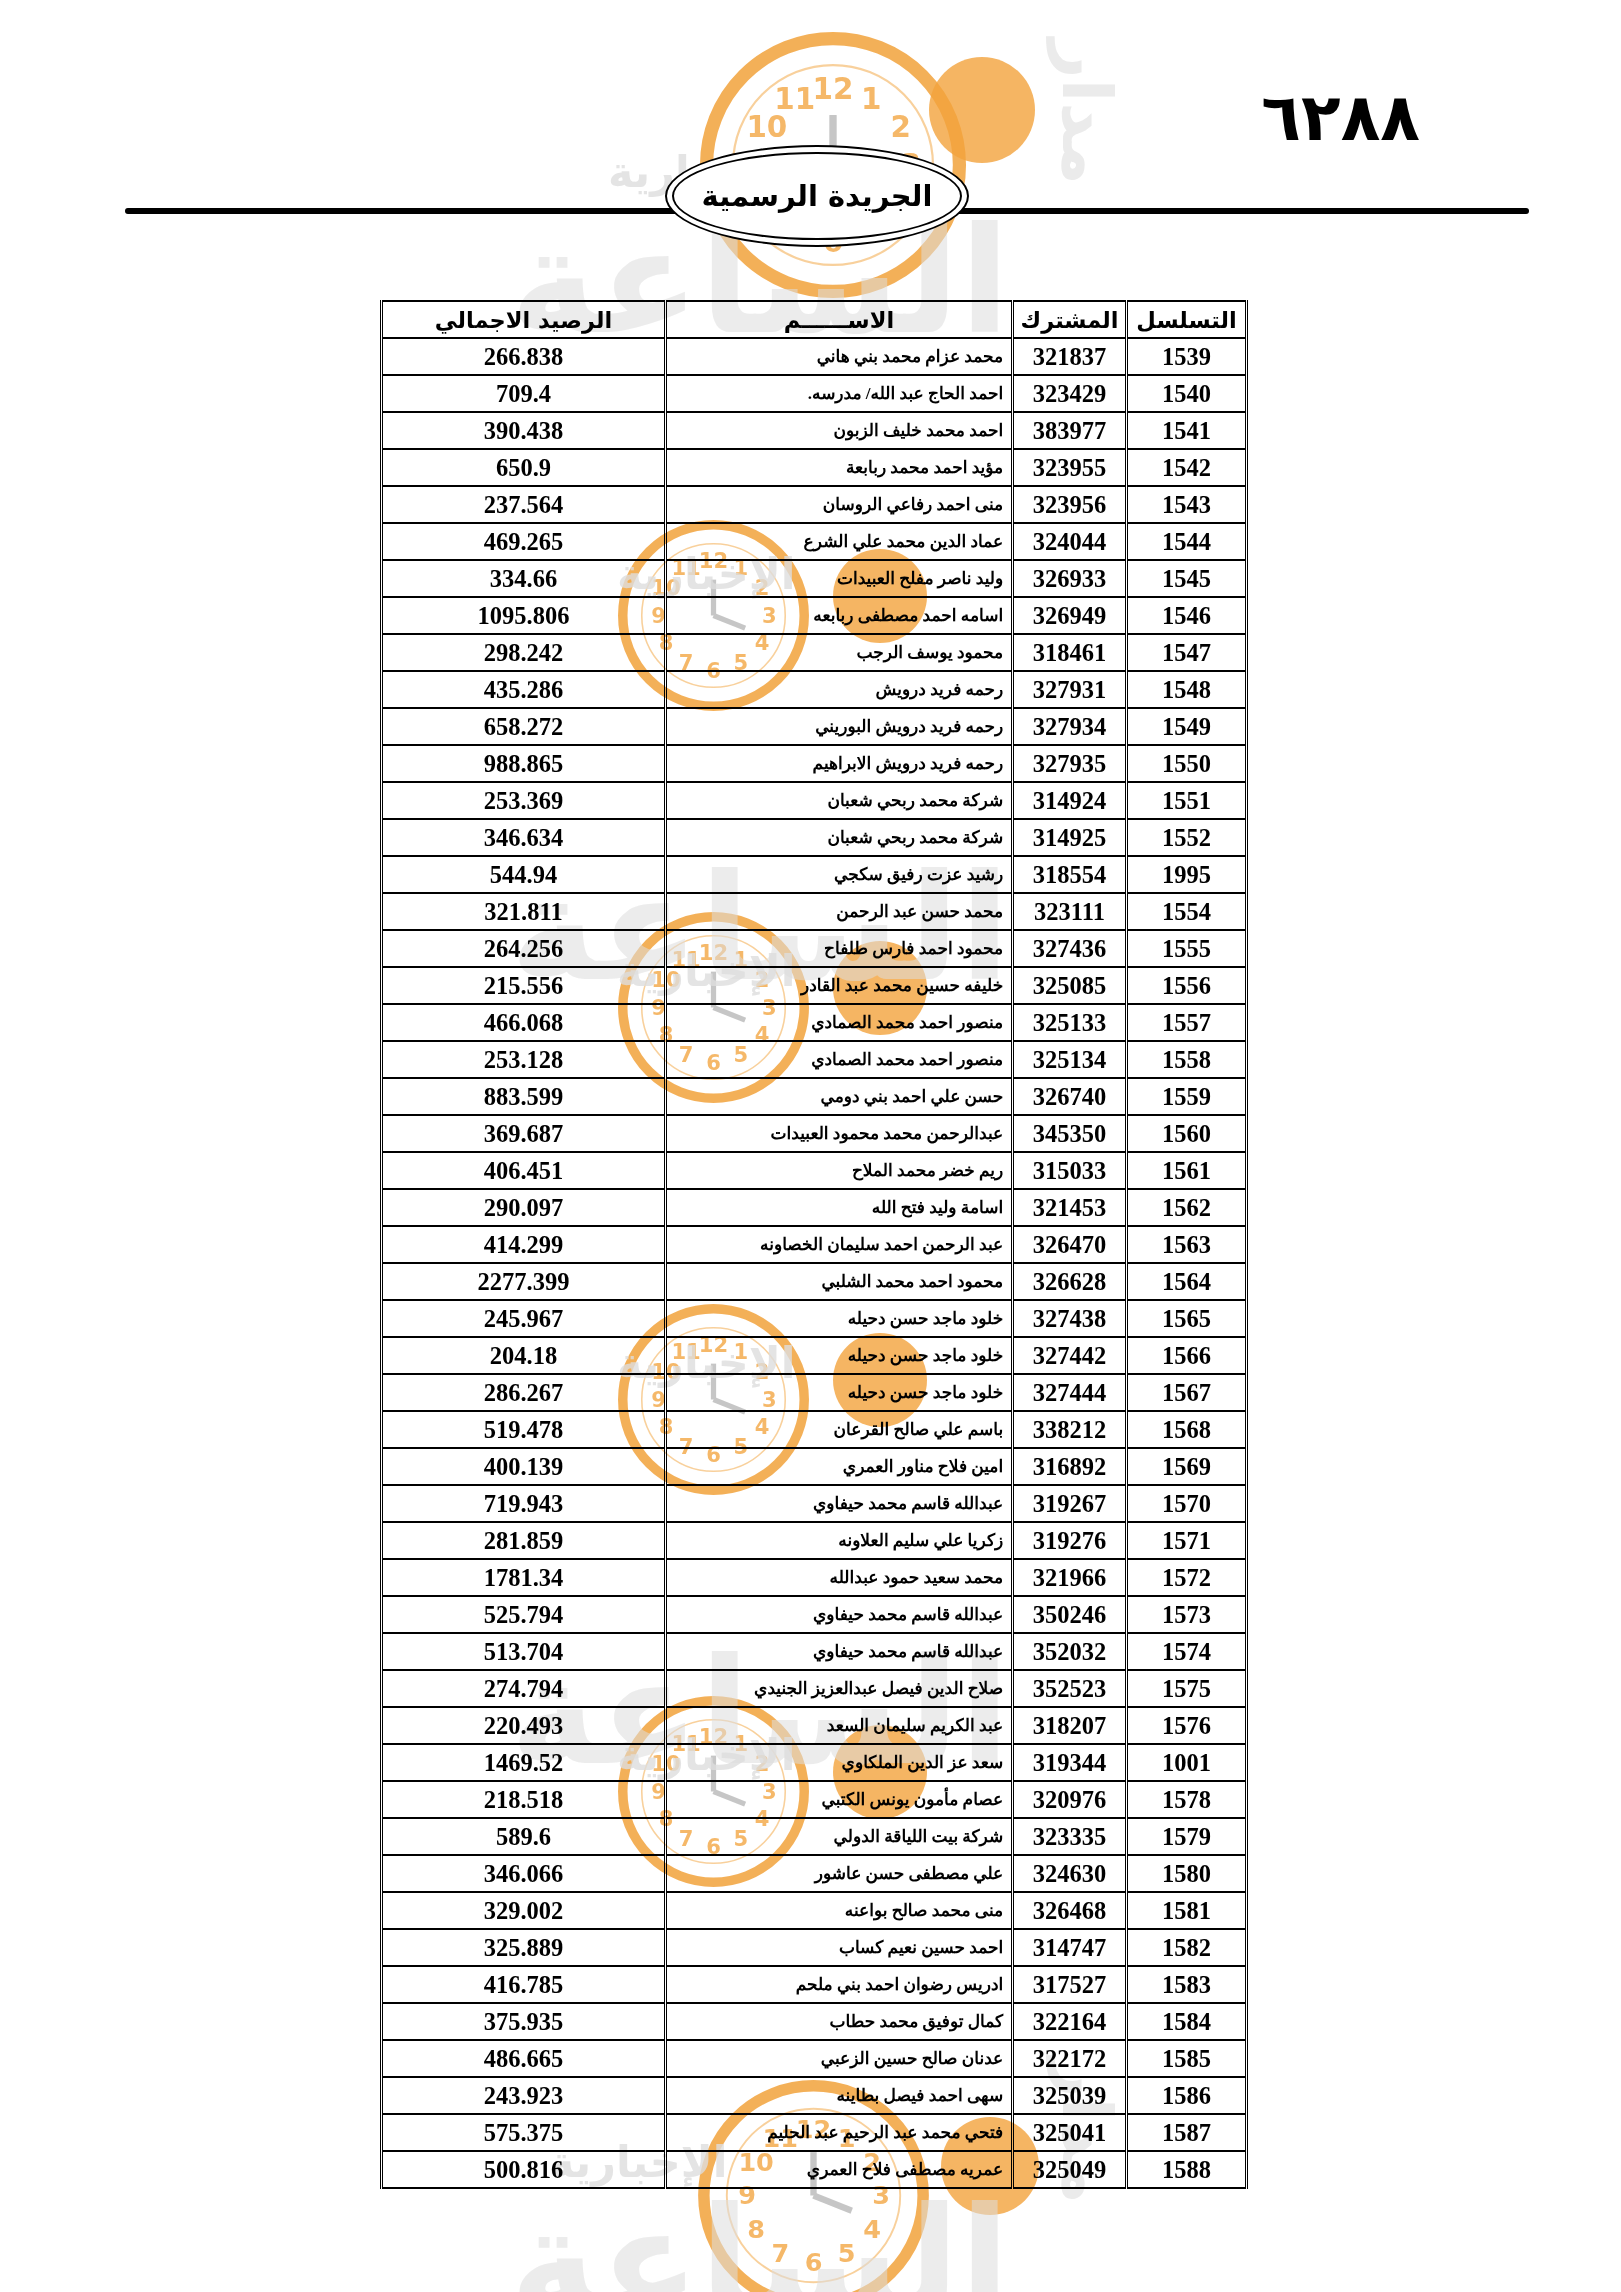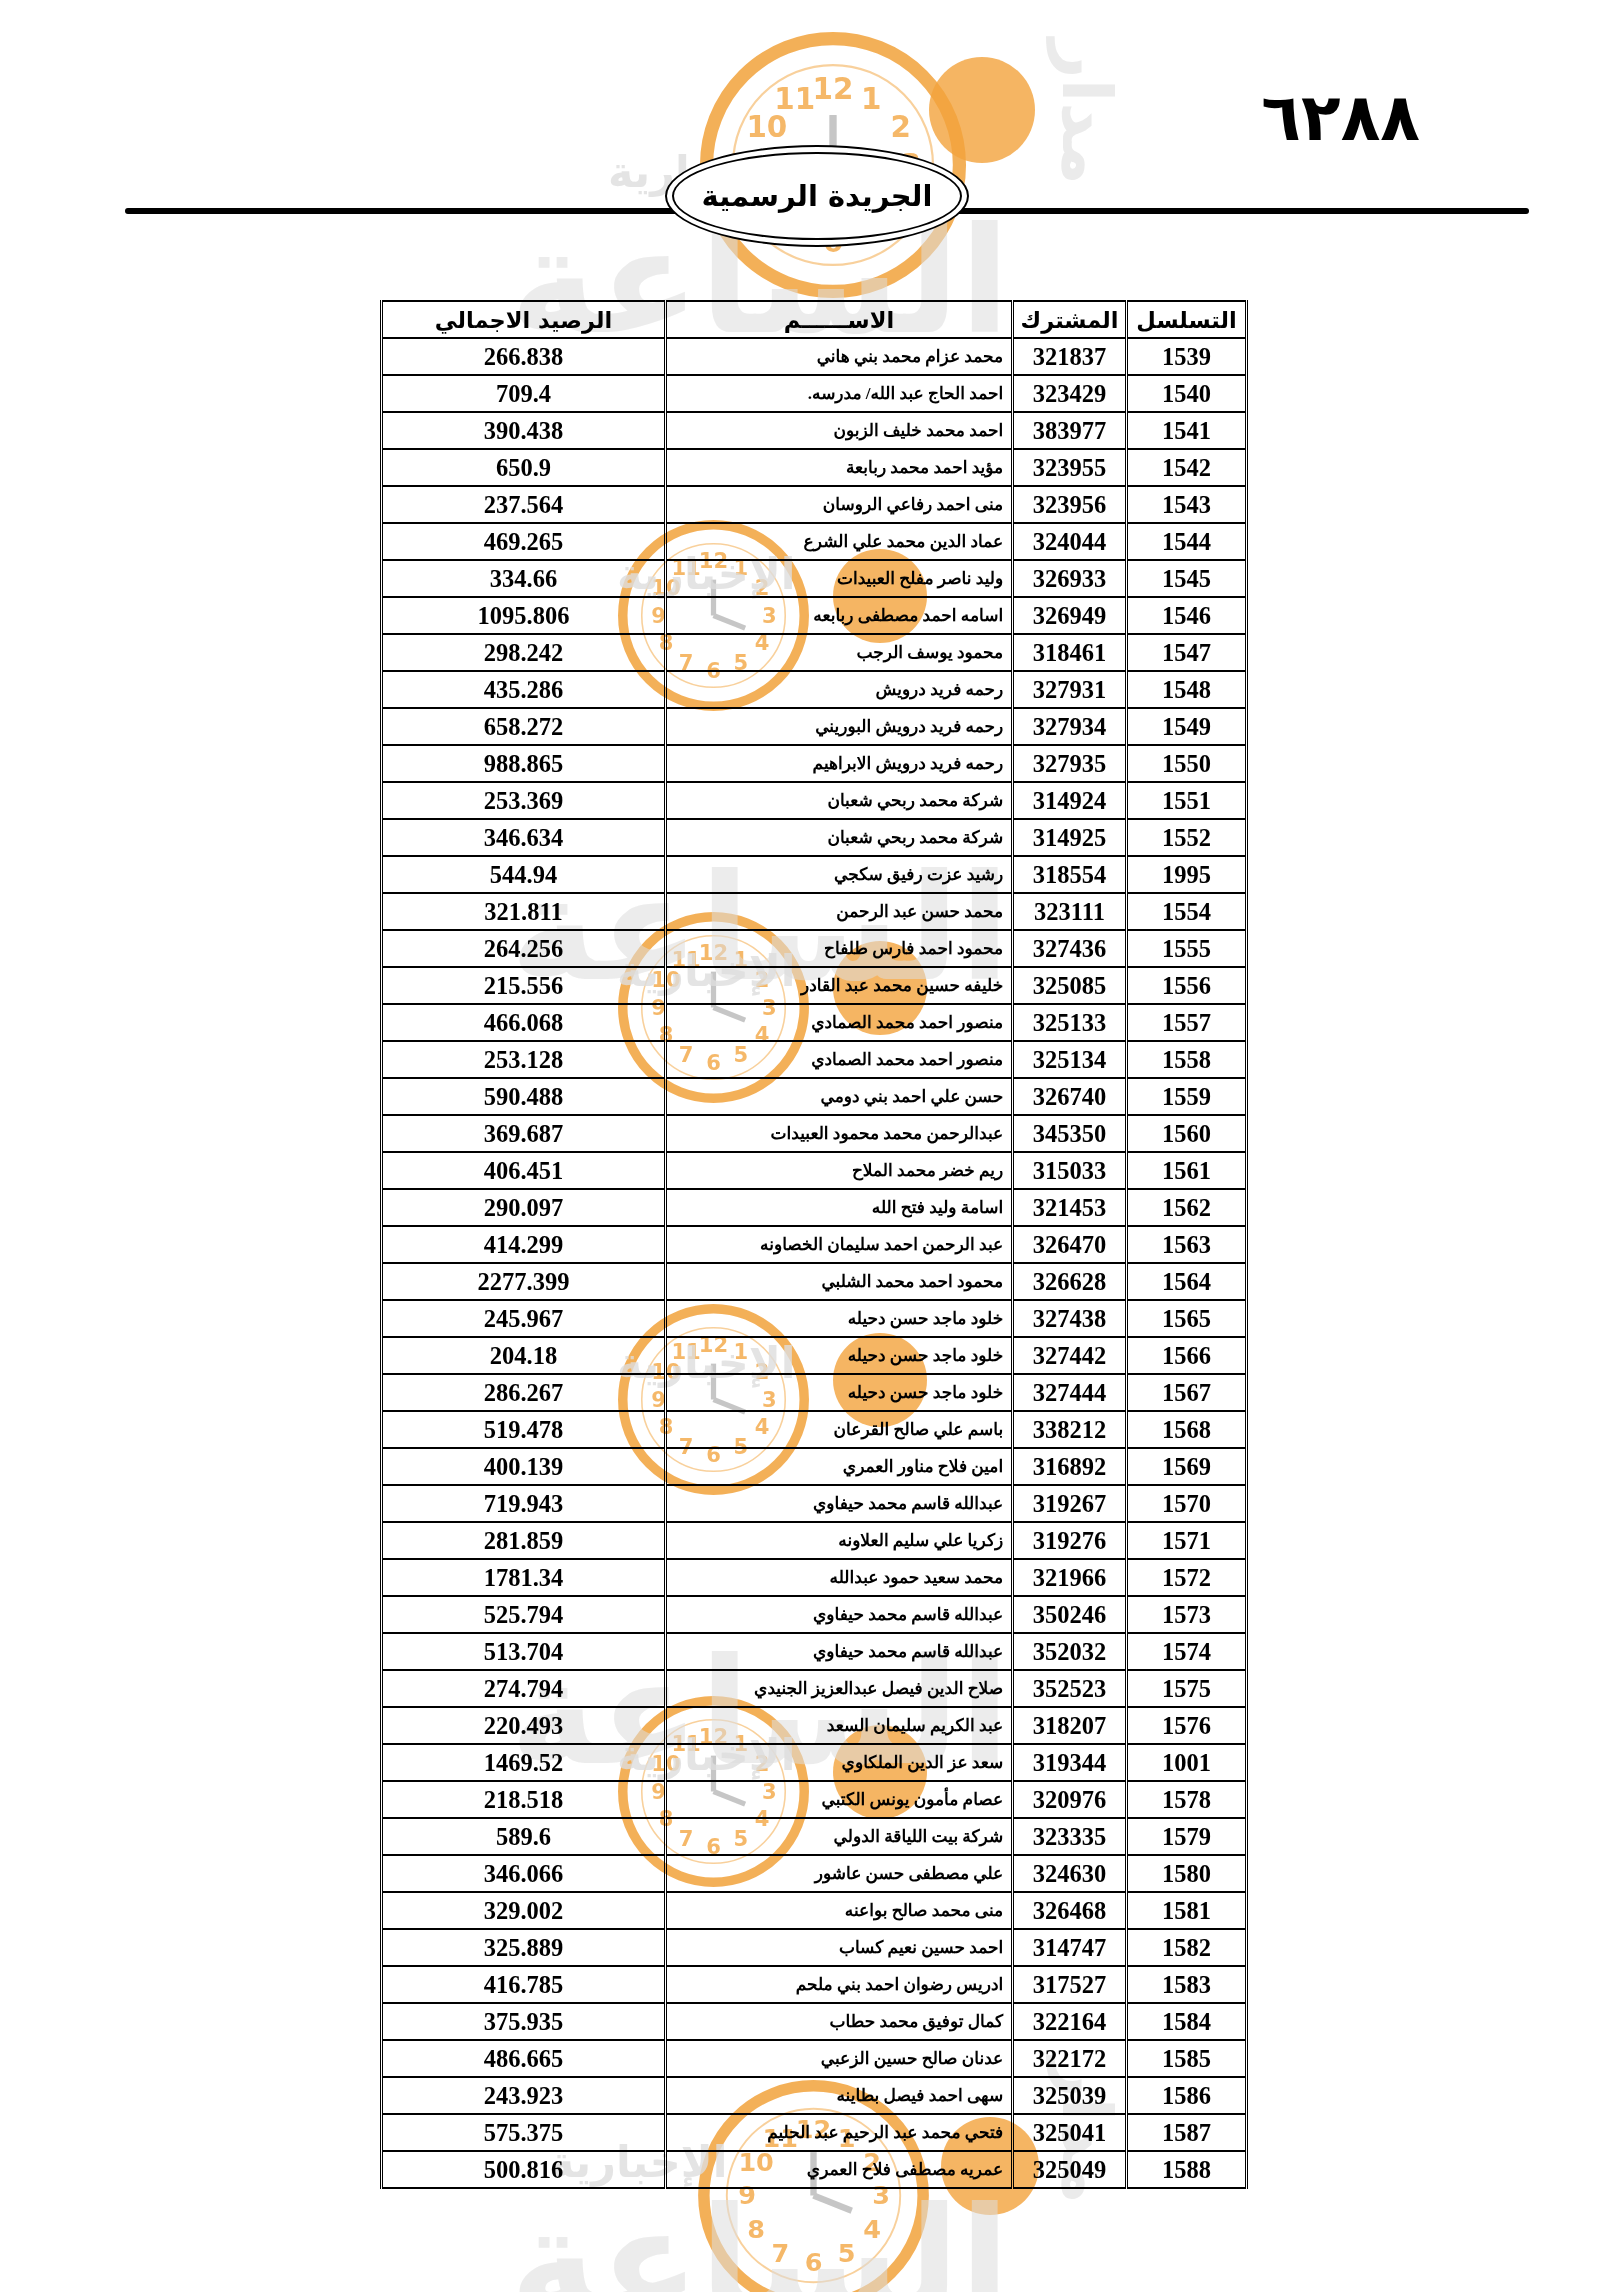--- a/index.html
+++ b/index.html
@@ -267,21 +267,21 @@
           <tr>
             <td class="col-serial">1558</td>
             <td class="col-subscriber">325134</td>
             <td class="col-name">منصور احمد محمد الصمادي</td>
             <td class="col-balance">253.128</td>
           </tr>
           <tr>
             <td class="col-serial">1559</td>
             <td class="col-subscriber">326740</td>
             <td class="col-name">حسن علي احمد بني دومي</td>
-            <td class="col-balance">590.488</td>
+            <td class="col-balance">883.599</td>
           </tr>
           <tr>
             <td class="col-serial">1560</td>
             <td class="col-subscriber">345350</td>
             <td class="col-name">عبدالرحمن محمد محمود العبيدات</td>
             <td class="col-balance">369.687</td>
           </tr>
           <tr>
             <td class="col-serial">1561</td>
             <td class="col-subscriber">315033</td>

